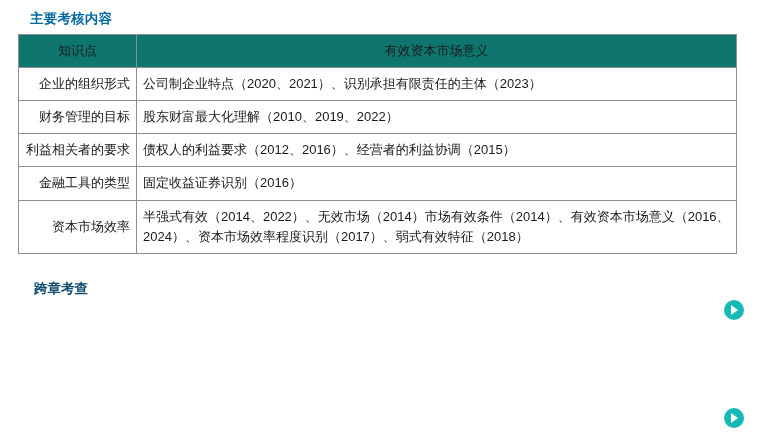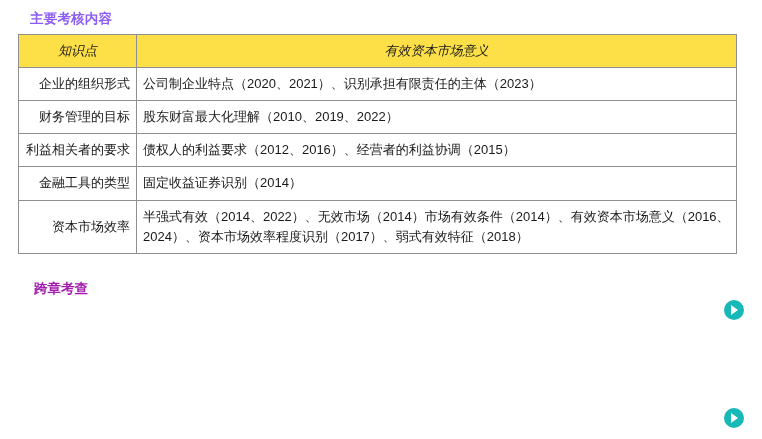--- a/index.html
+++ b/index.html
@@ -17,62 +17,61 @@
   .page {
     position: relative;
     width: 762px;
     height: 439px;
     box-sizing: border-box;
     padding: 8px 14px 0 14px;
   }
   .section-title {
     font-size: 13.5px;
     font-weight: bold;
-    color: #8b5cf6;
+    color: #0369a1;
     margin: 2px 0 6px 16px;
     letter-spacing: 0.2px;
   }
   table.main-table {
     width: 718px;
     margin-left: 4px;
     border-collapse: collapse;
     table-layout: fixed;
     font-size: 13px;
   }
   table.main-table th,
   table.main-table td {
     border: 1px solid #8f8f8f;
     padding: 6px 6px;
     vertical-align: middle;
     line-height: 1.55;
   }
   table.main-table thead th {
-    background: #fde047;
+    background: #0f766e;
     font-weight: normal;
     text-align: center;
     height: 24px;
     padding: 4px 6px;
-    font-style: italic;
   }
   col.c-topic { width: 118px; }
   col.c-detail { width: 600px; }
   td.topic {
     text-align: right;
     vertical-align: middle;
   }
   td.detail {
     text-align: left;
   }
   .cross-chapter {
     margin: 26px 0 0 0;
   }
   .cross-title {
     font-size: 13.5px;
     font-weight: bold;
-    color: #a21caf;
+    color: #0c4a6e;
     margin-left: 20px;
     margin-bottom: 4px;
   }
   .cross-body {
     font-size: 13.5px;
     line-height: 1.75;
     margin-left: 6px;
     margin-right: 20px;
     text-indent: 2em;
     color: #1a1a1a;
@@ -123,21 +122,21 @@
       <tr>
         <td class="topic">财务管理的目标</td>
         <td class="detail">股东财富最大化理解（2010、2019、2022）</td>
       </tr>
       <tr>
         <td class="topic">利益相关者的要求</td>
         <td class="detail">债权人的利益要求（2012、2016）、经营者的利益协调（2015）</td>
       </tr>
       <tr>
         <td class="topic">金融工具的类型</td>
-        <td class="detail">固定收益证券识别（2014）</td>
+        <td class="detail">固定收益证券识别（2016）</td>
       </tr>
       <tr>
         <td class="topic">资本市场效率</td>
         <td class="detail">半强式有效（2014、2022）、无效市场（2014）市场有效条件（2014）、有效资本市场意义（2016、2024）、资本市场效率程度识别（2017）、弱式有效特征（2018）</td>
       </tr>
     </tbody>
   </table>
 
   <div class="cross-chapter">
     <div class="cross-title">跨章考查</div>

